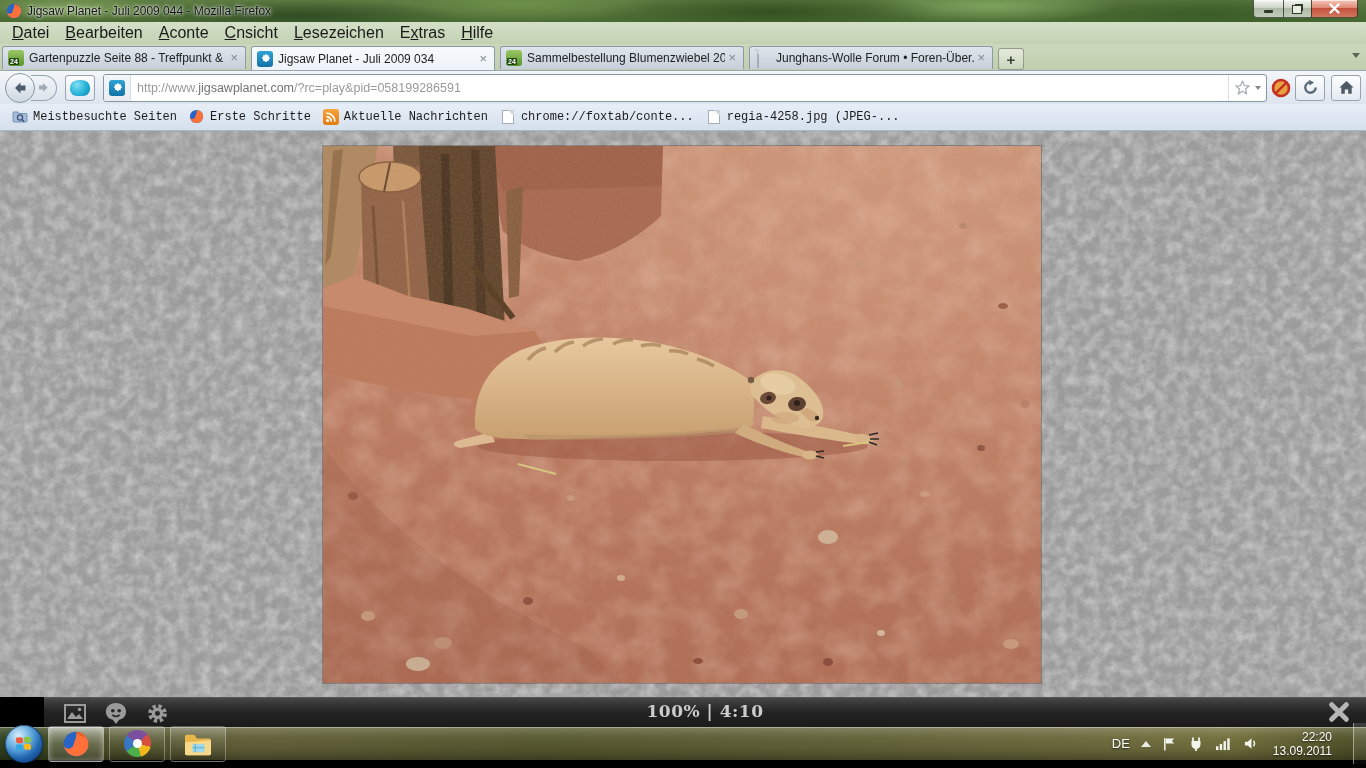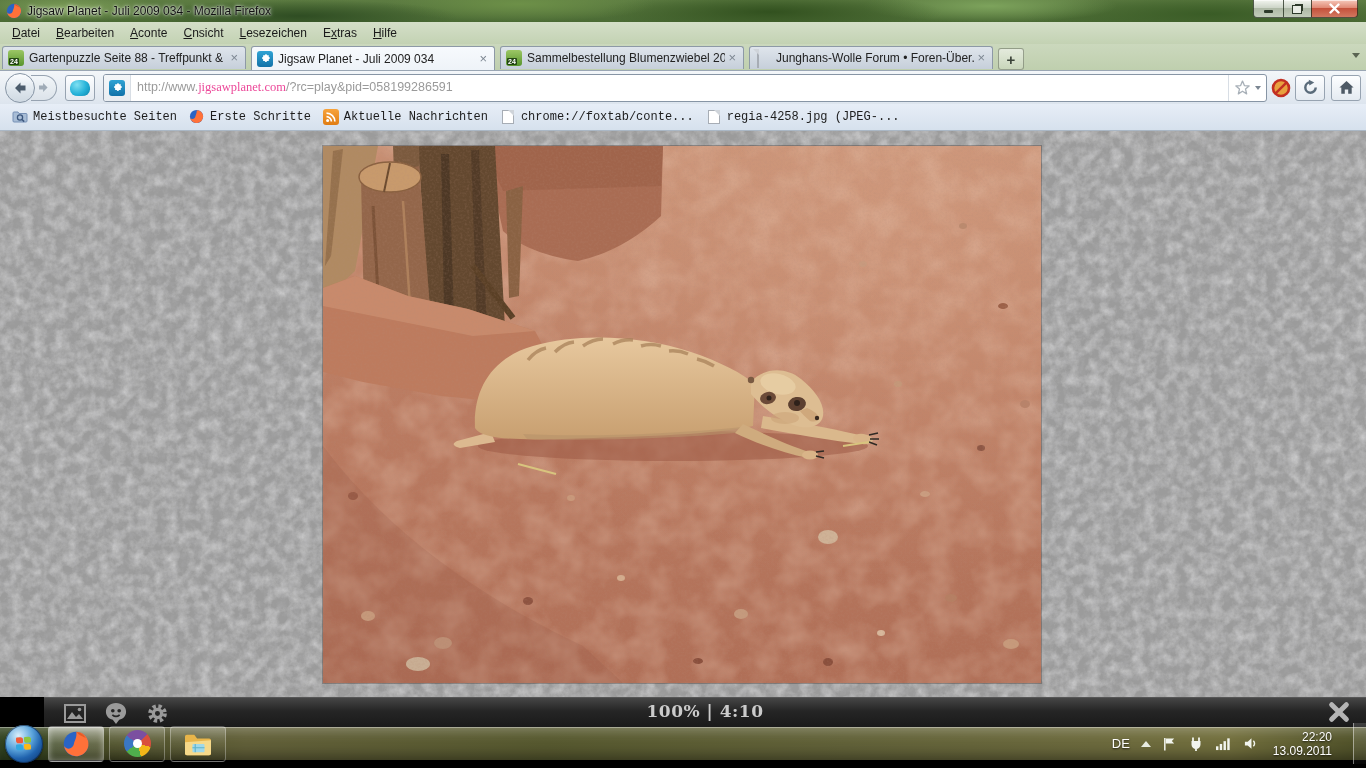--- a/index.html
+++ b/index.html
@@ -23,21 +23,21 @@
   .win-controls{margin-left:auto;margin-right:8px;display:flex;height:18px;align-self:flex-start;}
   .wbtn{height:17px;border:1px solid rgba(30,40,25,.75);border-top:none;display:flex;align-items:center;justify-content:center;box-shadow:inset 0 1px 0 rgba(255,255,255,.6);}
   .wbtn.min{width:29px;border-radius:0 0 0 4px;background:linear-gradient(#f2f5ef,#cdd5c8 45%,#aeb9a6 50%,#c2ccba);}
   .wbtn.rest{width:27px;border-left:none;border-right:none;background:linear-gradient(#f2f5ef,#cdd5c8 45%,#aeb9a6 50%,#c2ccba);}
   .wbtn.close{width:45px;border-radius:0 0 4px 0;background:linear-gradient(#f6c8ba,#e08a76 45%,#c5523c 50%,#d1775f);}
   .minbar{width:9px;height:3px;background:#2d3a2a;border-radius:1px;margin-top:6px;}
   .restsq{width:8px;height:7px;border:1px solid #2d3a2a;background:#e8ece4;box-shadow:2px -2px 0 -1px #2d3a2a;margin-top:2px;margin-left:-2px;}
 
   
   .menubar{top:22px;height:22px;background:linear-gradient(#d4dfc8,#c3d2b3);display:flex;align-items:center;padding-left:4px;box-sizing:border-box;}
-  .menu-item{font-size:12px;color:#1a1a1a;padding:2px 8px;border-radius:3px;cursor:default;}
+  .menu-item{font-size:16px;color:#1a1a1a;padding:2px 8px;border-radius:3px;cursor:default;}
   .menu-item u{text-decoration:underline;}
 
   
   .tabbar{top:44px;height:26px;background:linear-gradient(#cbd8bd,#bfcfae);}
   .tabs-row{position:absolute;left:2px;top:2px;display:flex;height:24px;}
   .tab{width:244px;margin-right:5px;height:23px;display:flex;align-items:center;box-sizing:border-box;
     border:1px solid #8d99a6;border-bottom:none;border-radius:3px 3px 0 0;
     background:linear-gradient(#dfe5ec,#c6cfda);padding:0 4px 0 5px;}
   .tab.active{background:linear-gradient(#f7fafd,#eef3f8);height:24px;box-shadow:0 1px 0 #f3f6f9;}
   .tab-title{font-size:12px;color:#222;white-space:nowrap;overflow:hidden;flex:1;margin-left:5px;}
@@ -55,21 +55,21 @@
   
   .navbar{top:70px;height:34px;background:linear-gradient(#f3f6f9,#dde5ee);border-top:1px solid #9aa6b4;box-sizing:border-box;display:flex;align-items:center;padding:0 5px;}
   .navbtn{height:26px;box-sizing:border-box;display:flex;align-items:center;justify-content:center;}
   .btn-back{width:30px;height:30px;border-radius:50%;border:1px solid #8795a5;background:linear-gradient(#fbfdff,#dde5ec 60%,#cfd9e2);z-index:2;}
   .btn-fwd{width:26px;margin-left:-4px;border:1px solid #97a3b1;border-left:none;border-radius:0 13px 13px 0;background:linear-gradient(#f2f6f9,#dce3ea);}
   .btn-sq{width:30px;border:1px solid #97a3b1;border-radius:3px;background:linear-gradient(#fdfeff,#e4eaf1);}
   .foxtab-ico{width:20px;height:16px;border-radius:45% 45% 40% 40%;background:radial-gradient(circle at 35% 30%,#7fe0f2,#25b2d8 55%,#0d84ab);}
   .urlbar{flex:1;height:26px;margin-left:8px;border:1px solid #8795a5;border-radius:3px;background:#fff;display:flex;align-items:center;overflow:hidden;}
   .url-fav{width:26px;height:100%;background:linear-gradient(#f4f6f8,#e9edf1);border-right:1px solid #d8dee5;display:flex;align-items:center;justify-content:center;flex:0 0 auto;}
   .url-text{flex:1;font-size:12.5px;color:#9a9a9a;padding-left:6px;white-space:nowrap;overflow:hidden;}
-  .url-text .domain{color:#ec4899;font-family:Liberation Serif, serif;}
+  .url-text .domain{color:#737373;}
   .url-star{display:flex;align-items:center;height:100%;border-left:1px solid #d8dee5;padding:0 5px;flex:0 0 auto;}
   .caret{width:0;height:0;border-left:3.5px solid transparent;border-right:3.5px solid transparent;border-top:4px solid #7b8692;margin-left:4px;}
   .adblock{width:24px;margin:0 2px;border:none;background:none;}
   .searchbox{width:272px;height:26px;margin-left:6px;border:1px solid #8795a5;border-radius:3px;background:#fff;display:flex;align-items:center;padding:0 6px;box-sizing:border-box;}
   .search-input{flex:1;border:none;outline:none;font-family:"Liberation Sans",sans-serif;font-size:12.5px;color:#222;margin-left:5px;background:transparent;}
   .home-btn{margin-left:6px;}
 
   
   .bookmarksbar{top:104px;height:27px;background:linear-gradient(#e7eef7,#d6e1ed);border-bottom:1px solid #aab7c5;box-sizing:border-box;display:flex;align-items:center;padding-left:6px;font-family:Liberation Mono, monospace;}
   .bm-item{display:flex;align-items:center;padding:2px 6px;border-radius:3px;}
@@ -121,21 +121,21 @@
 <div class="screen">
 
   <div class="band titlebar">
     <span class="app-ico">
       <svg width="16" height="16" viewBox="0 0 16 16">
         <circle cx="8" cy="8" r="7.2" fill="#2a64c5"></circle>
         <path d="M8 .9 A7.1 7.1 0 1 1 1 9.3 C3.2 12.2 6.4 10.4 6.8 8 C7.1 5.9 8.6 4.6 8.2 .9 Z" fill="#ff7139"></path>
         <path d="M8 .9 C10.5 1.2 12.6 2.6 13.8 4.6 C12 3.4 9.8 3.2 8.2 .9 Z" fill="#e35b25"></path>
       </svg>
     </span>
-    <span class="win-title">Jigsaw Planet - Juli 2009 034 - Mozilla Firefox</span>
+    <span class="win-title">Jigsaw Planet - Juli 2009 044 - Mozilla Firefox</span>
     <div class="win-controls">
       <div class="wbtn min">
           <span class="minbar"></span>
         </div>
       <div class="wbtn rest">
           <span class="restsq"></span>
         </div>
       <div class="wbtn close">
         <svg width="11" height="11" viewBox="0 0 11 11">
           <path d="M1.5 1.5 L9.5 9.5 M9.5 1.5 L1.5 9.5" stroke="#fff" stroke-width="2.4" stroke-linecap="round"></path>

